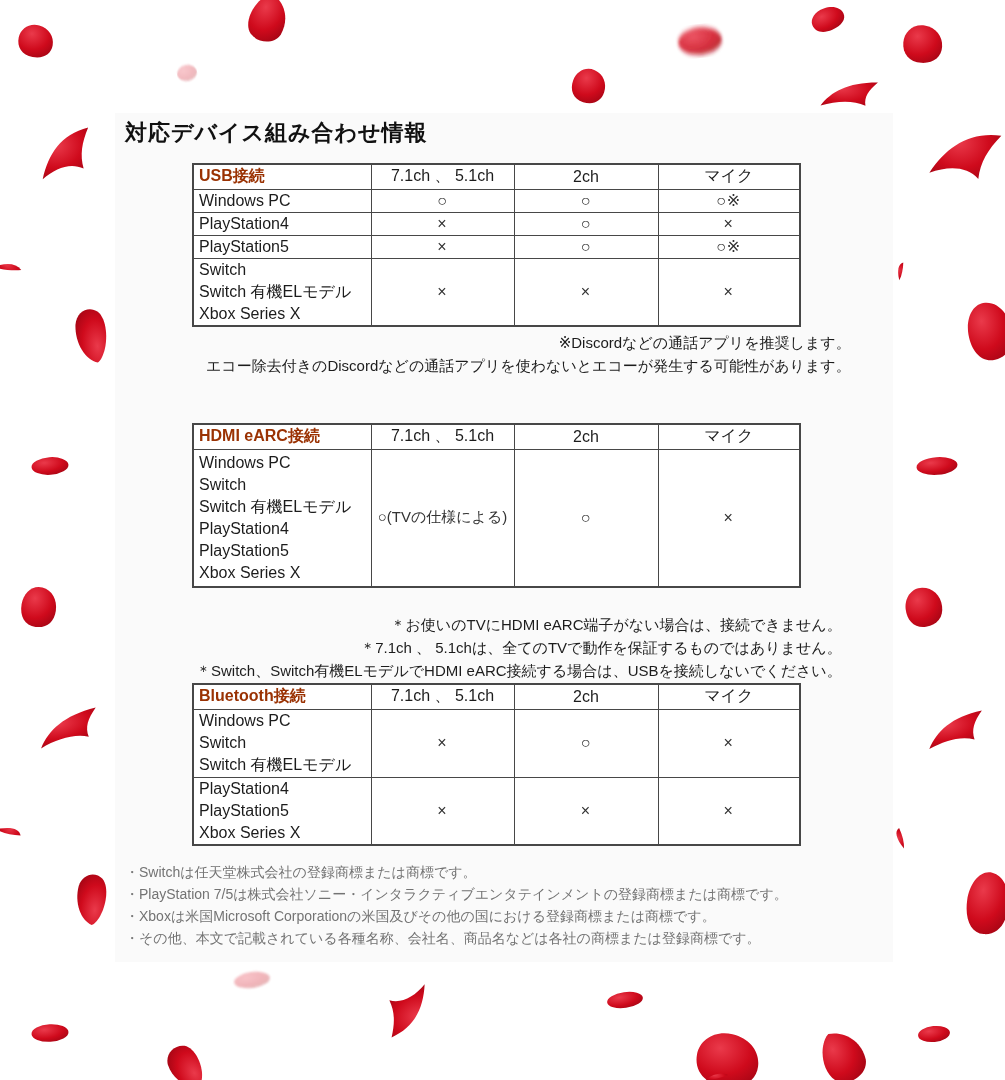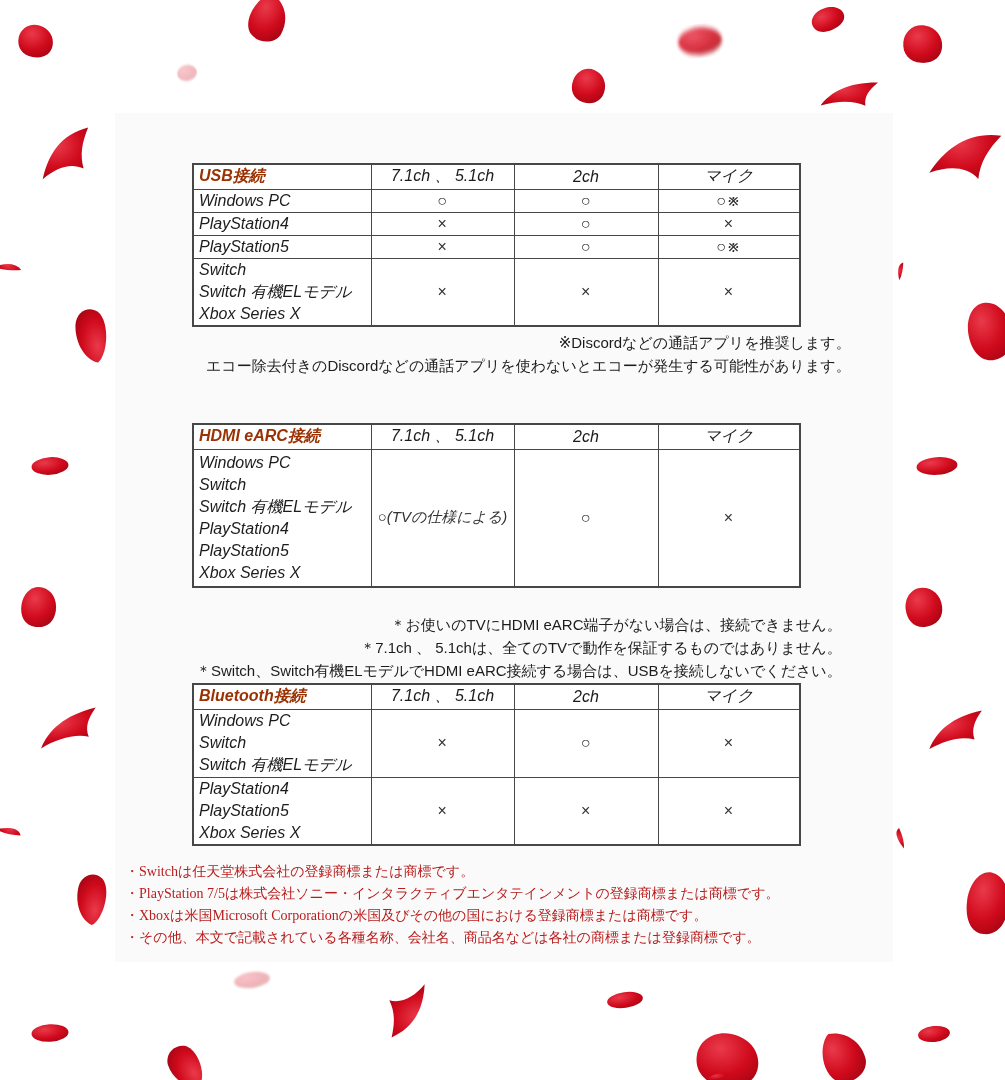--- a/index.html
+++ b/index.html
@@ -6,28 +6,28 @@
   #stage{position:relative;width:1005px;height:1080px;overflow:hidden;
          font-family:"Liberation Sans","DejaVu Sans",sans-serif;color:#1c1c1c;}
   #petal-layer{position:absolute;left:0;top:0;z-index:0;}
   .sheet{position:absolute;left:115px;top:113px;width:778px;height:849px;
          background:#fafafa;z-index:1;}
   .abs{position:absolute;z-index:2;}
   .page-title{font-size:22px;font-weight:bold;color:#111;letter-spacing:1px;}
   table.ctable{border-collapse:collapse;table-layout:fixed;width:607px;background:#fff;
          border:2px solid #474747;}
   table.ctable td{border:1px solid #474747;padding:0 5px;vertical-align:middle;
-         font-size:16px;overflow:hidden;white-space:nowrap;font-style:italic;}
+         font-size:16px;overflow:hidden;white-space:nowrap;}
   td.hdr-name{font-weight:bold;color:#9a3203;font-size:16px;}
   td.col-h{text-align:center;font-size:15px;padding:0 2px;}
   td.val{text-align:center;color:#333;font-size:16px;letter-spacing:1px;padding:0 2px;}
   td.dev div{line-height:22px;font-size:16px;}
   .notes{font-size:15px;line-height:23px;color:#1c1c1c;white-space:nowrap;text-align:right;}
   .notes .indent{padding-left:10px;}
-  .footer-notes{font-size:14px;line-height:22px;color:#b91c1c;white-space:nowrap;font-family:Liberation Serif, serif;}
+  .footer-notes{font-size:14px;line-height:22px;color:#737373;white-space:nowrap;}
 </style>
 </head>
 <body>
 
 <div id="stage">
 
   <svg id="petal-layer" width="1005" height="1080" viewBox="0 0 1005 1080" aria-hidden="true">
     <defs>
       <radialGradient id="pg" cx="0.35" cy="0.3" r="0.9">
         <stop offset="0" stop-color="#ea3a4b"></stop>
@@ -86,20 +86,21 @@
     <use href="#p-crescent" transform="translate(406,1007) rotate(162) scale(0.55,0.72)"></use>
     <use href="#p-ellipse" transform="translate(625,1000) rotate(-8) scale(0.36,0.36)"></use>
     <use href="#p-blob" transform="translate(728,1060) rotate(10) scale(0.75,0.62)"></use>
     <use href="#p-tear" transform="translate(841,1058) rotate(-25) scale(0.68,0.6)"></use>
     <use href="#p-ellipse" transform="translate(934,1034) rotate(-6) scale(0.32,0.36)"></use>
     <use href="#p-sliver" transform="translate(717,1077) rotate(10) scale(0.22,0.4)"></use>
   </svg>
 
   <div class="sheet"></div>
 
+  <div class="abs page-title" style="left:125px;top:118px;">対応デバイス組み合わせ情報</div>
 
   <table class="ctable abs" style="left:192px;top:163px;">
     <colgroup>
         <col style="width:178px">
         <col style="width:143px">
         <col style="width:144px">
         <col style="width:142px">
       </colgroup>
     <tbody>
       <tr style="height:25px">

